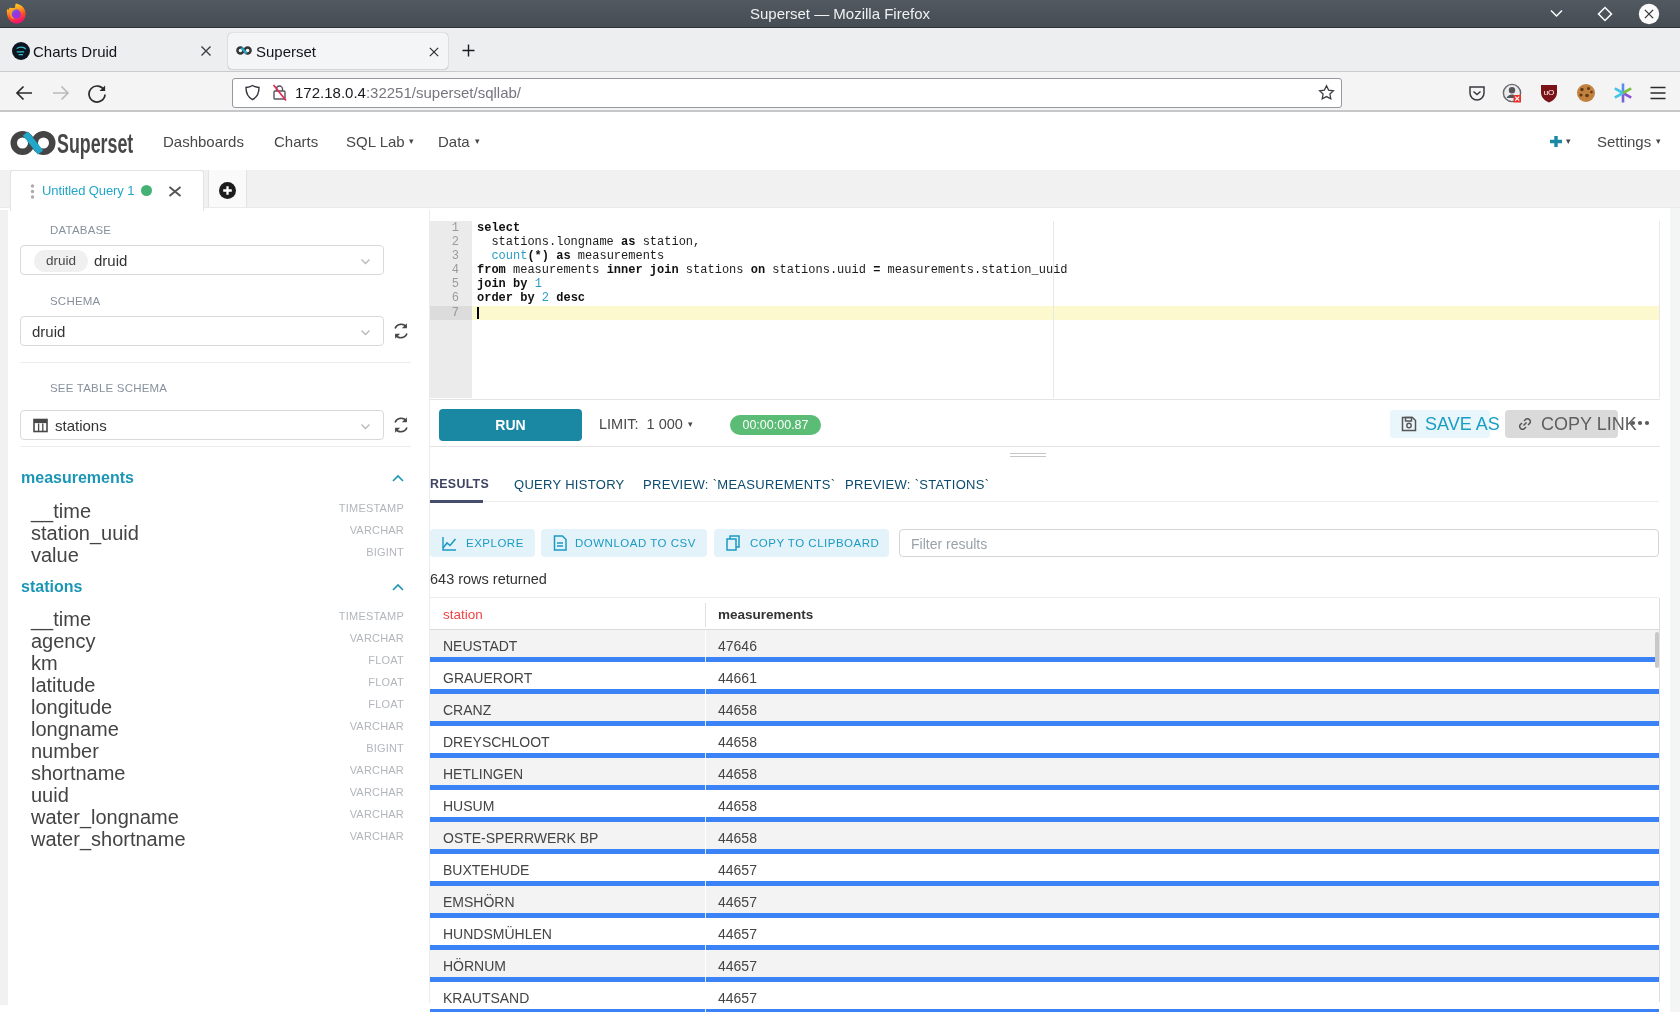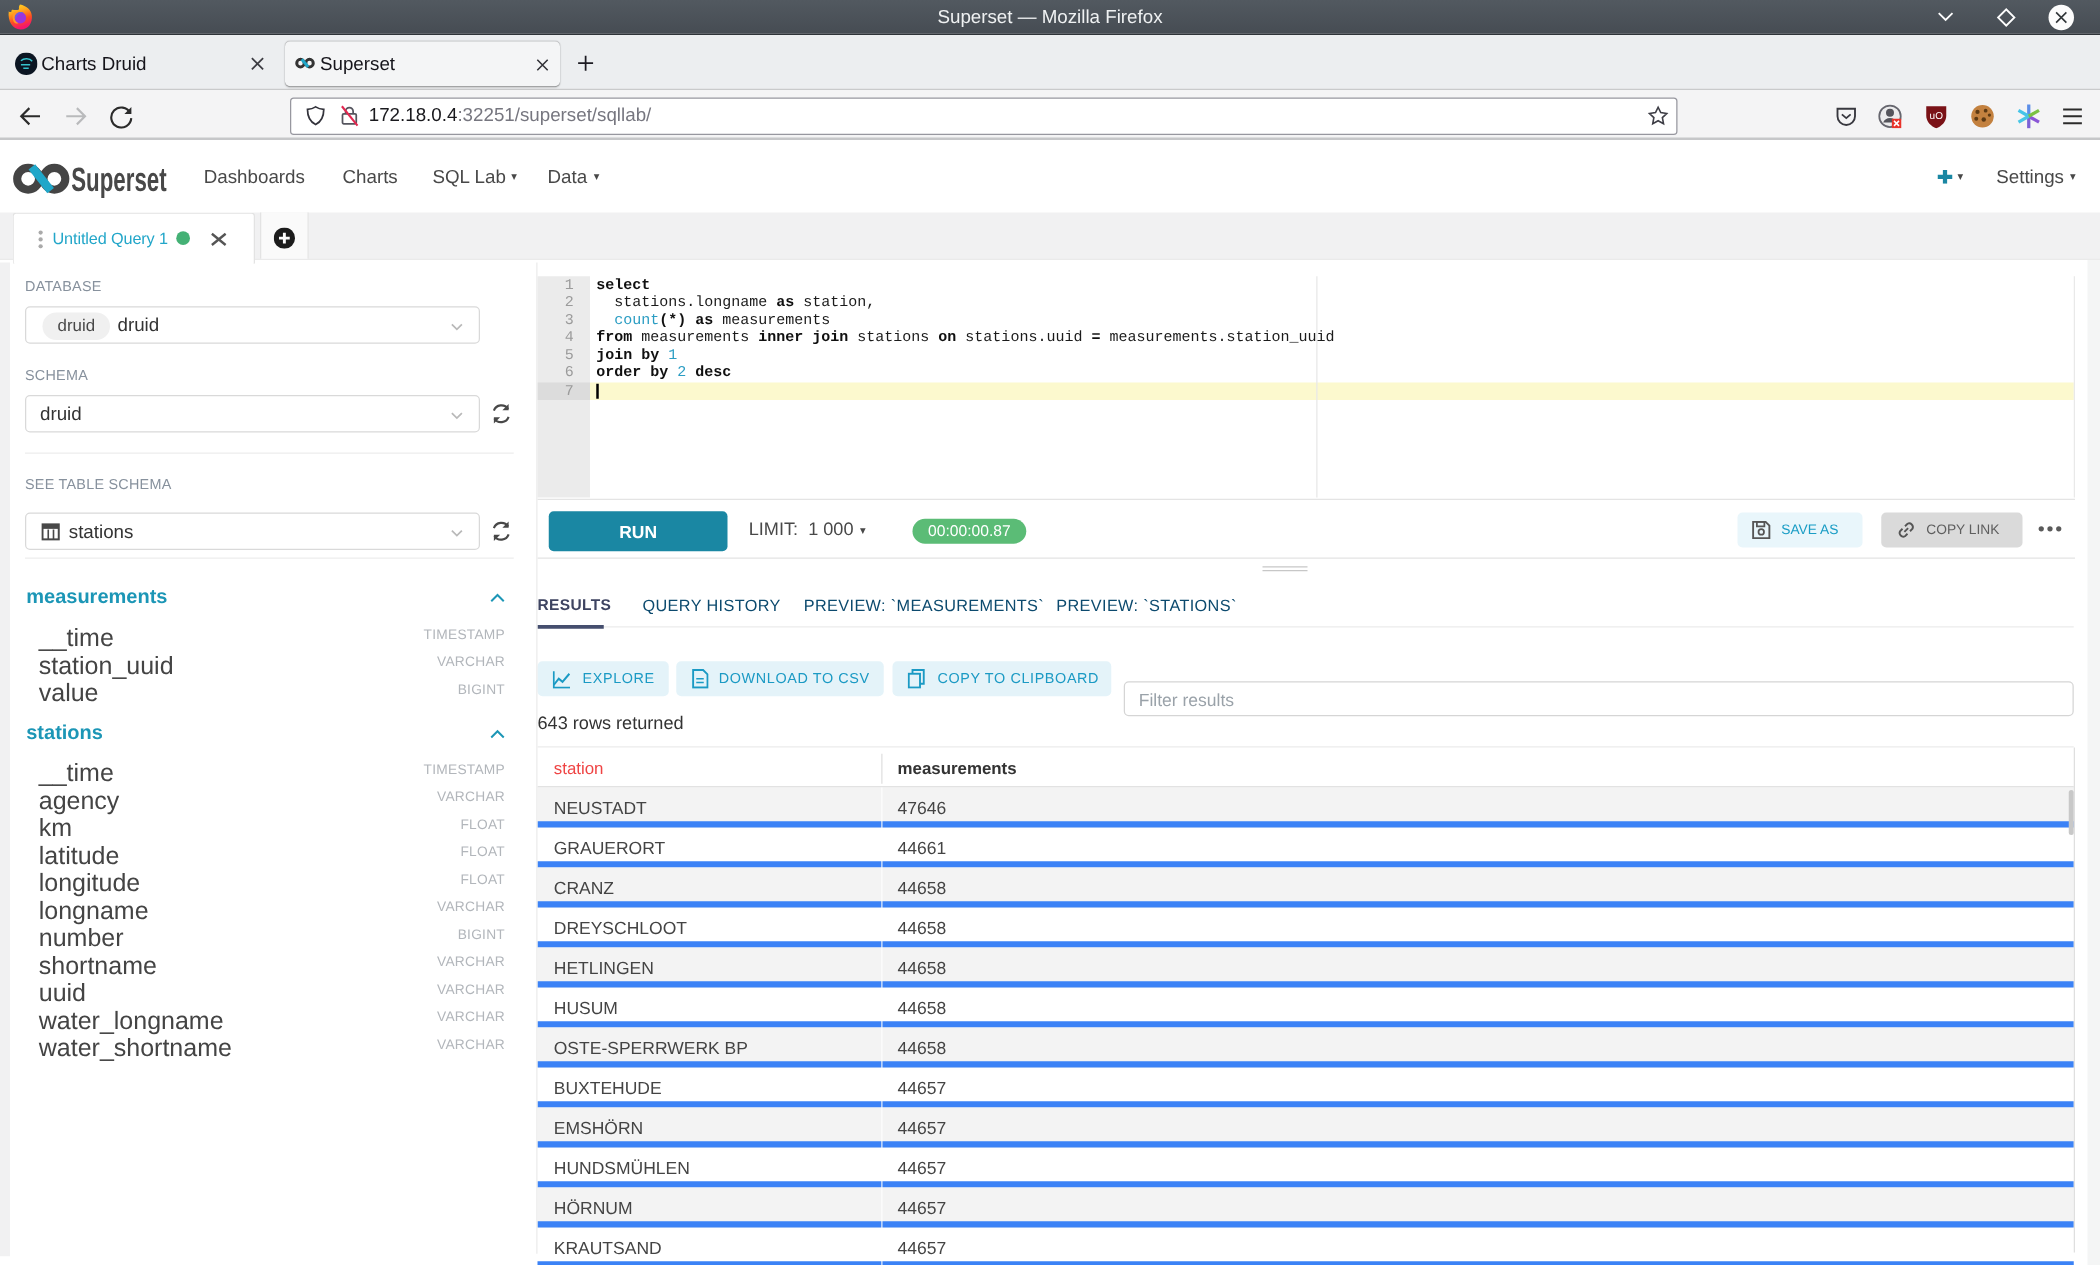--- a/index.html
+++ b/index.html
@@ -2,39 +2,39 @@
 <html><head>
 <meta charset="utf-8">
 <style>
 * { margin:0; padding:0; box-sizing:border-box; }
 html,body { width:1680px; height:1012px; overflow:hidden; background:#fff;
   font-family:"Liberation Sans", sans-serif; }
 .abs { position:absolute; }
 b.kw { font-weight:bold; color:#101010; }
 .fn { color:#2b9dc3; }
 .num { color:#2b9dc3; }
-.sblabel { position:absolute; font-size:11.5px; color:#87919d; letter-spacing:.2px; }
+.sblabel { position:absolute; font-size:11.5px; color:#87919d; letter-spacing:.2px;margin-left:30px; }
 .sbselect { position:absolute; left:20px; width:364px; height:30px; border:1px solid #d9d9d9;
   border-radius:4px; background:#fff; }
 .chev { position:absolute; right:12px; top:10px; }
 .sbdivider { position:absolute; left:20px; width:391px; height:1px; background:#ededed; }
 .schemahead { position:absolute; left:21px; font-size:16px; font-weight:bold; color:#1c96b6; }
 .colname { position:absolute; left:31px; font-size:20px; color:#444; }
 .coltype { position:absolute; right:1276px; font-size:11px; color:#b2b6bb; letter-spacing:.2px; }
 .navitem { position:absolute; font-size:15px; color:#484848; }
 .rtab { position:absolute; top:477px; font-size:13px; color:#0c4a6e; letter-spacing:.3px; }
 .abtn { position:absolute; top:529px; height:28px; background:#e4f3f9; border-radius:4px;
   color:#1b9ac4; font-size:11.5px; font-weight:normal; letter-spacing:.5px; line-height:28px;
   white-space:nowrap; }
 .row { position:absolute; left:430px; width:1229px; height:32px; border-bottom:5px solid #3b82f6;
   font-size:14px; color:#444; line-height:32px; }
 .row.odd { background:#f3f3f3; }
 .c1 { position:absolute; left:13px; }
 .c2 { position:absolute; left:288px; }
-.tbtn { position:absolute; top:410px; height:28px; border-radius:4px; font-size:11px;
+.tbtn { position:absolute; top:410px; height:28px; border-radius:4px; font-size:18px;
   line-height:28px; white-space:nowrap; }
 </style>
 </head>
 <body>
 
 <div class="abs" style="left:0;top:0;width:1680px;height:28px;
   background:linear-gradient(#525960,#464c53);border-bottom:1px solid #2e3338;"></div>
 <svg class="abs" style="left:4px;top:1px" width="24" height="25" viewBox="0 0 24 25">
   <defs>
     <linearGradient id="ffo" x1="0" y1="0" x2="0.3" y2="1">
@@ -339,21 +339,21 @@
   </svg>
   <span style="margin-left:34px">DOWNLOAD TO CSV</span>
 </div>
 <div class="abtn" style="left:714px;width:175px">
   <svg style="position:absolute;left:12px;top:6px" width="15" height="16" viewBox="0 0 15 16">
     <rect x="1" y="4" width="9" height="11" fill="none" stroke="#1b9ac4" stroke-width="1.5"></rect>
     <path d="M4 4 V1 h9 v11 h-3" fill="none" stroke="#1b9ac4" stroke-width="1.5"></path>
   </svg>
   <span style="margin-left:36px">COPY TO CLIPBOARD</span>
 </div>
-<div class="abs" style="left:899px;top:529px;width:760px;height:28px;border:1px solid #d5d5d5;border-radius:4px;margin-top:16px;">
+<div class="abs" style="left:899px;top:529px;width:760px;height:28px;border:1px solid #d5d5d5;border-radius:4px;">
   <span style="position:absolute;left:11px;top:6px;color:#9aa2a9;font-size:14px;">Filter results</span>
 </div>
 <div class="abs" style="left:430px;top:571px;font-size:14.5px;color:#333;">643 rows returned</div>
 
 <div class="abs" style="left:430px;top:597px;width:1229px;height:1px;background:#ececec"></div>
 <div class="abs" style="left:1659px;top:221px;width:1px;height:177px;background:#e9e9e9"></div>
 <span class="abs" style="left:443px;top:607px;font-size:13.5px;font-weight:normal;color:#ef4444;">station</span>
 <span class="abs" style="left:718px;top:607px;font-size:13.5px;font-weight:bold;color:#333;">measurements</span>
 <div class="abs" style="left:705px;top:603px;width:1px;height:24px;background:#e0e0e0"></div>
 <div class="abs" style="left:430px;top:629px;width:1229px;height:1px;background:#d9d9d9"></div>

